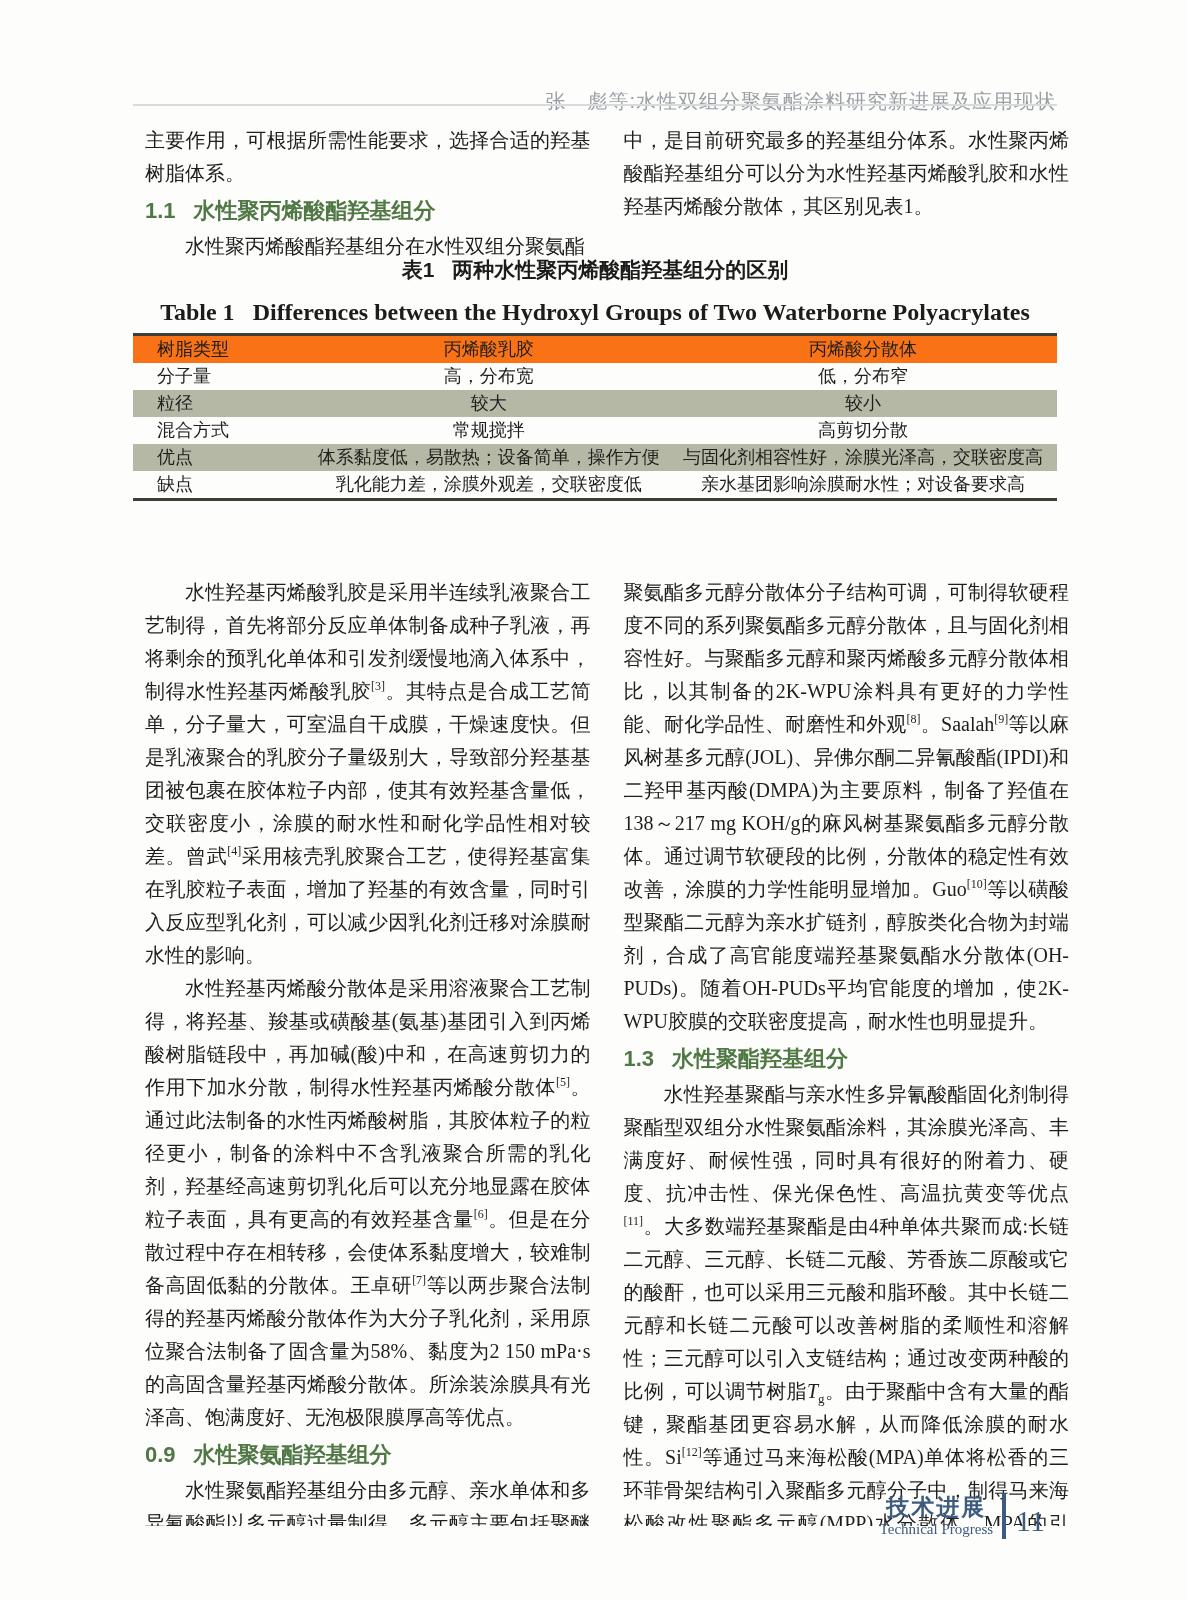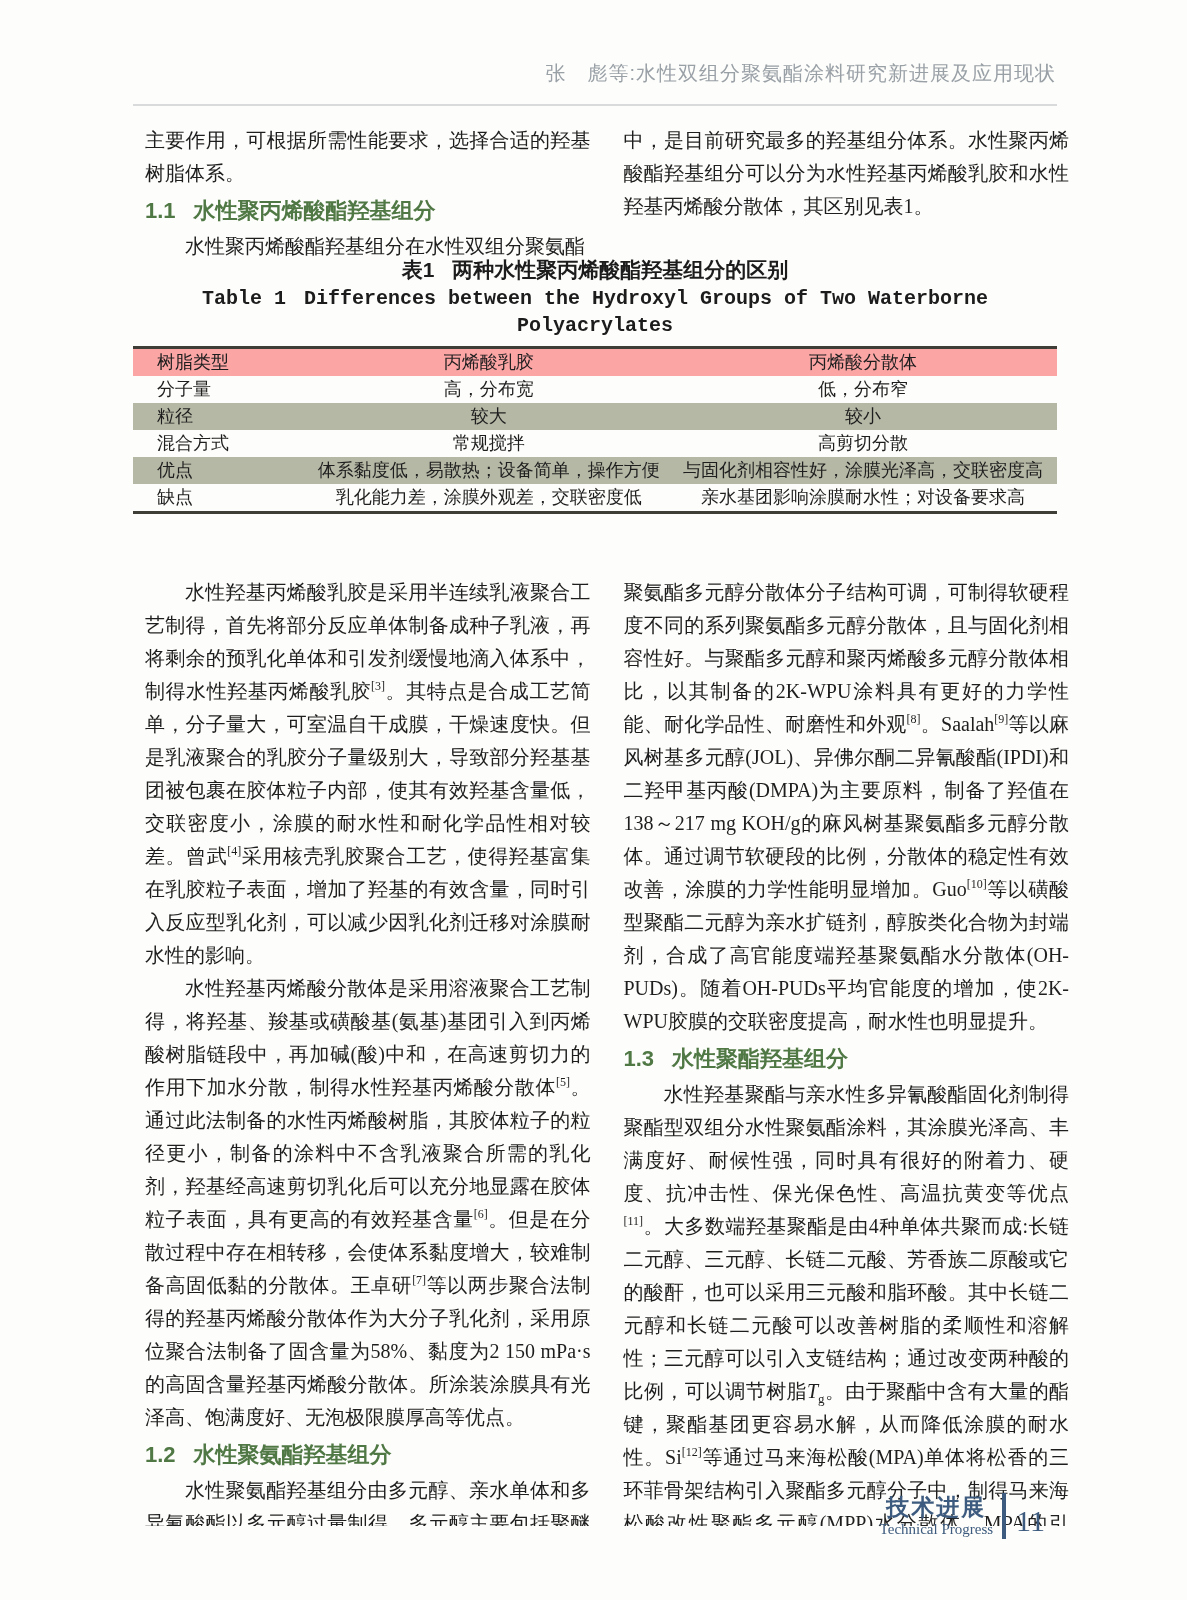--- a/index.html
+++ b/index.html
@@ -8,21 +8,21 @@
     background:#f3f3f1;
     font-family:"Liberation Serif", serif;
     color:#222;
   }
   .page {
     position:relative; width:1187px; height:1600px;
     background:#fdfdfb; overflow:hidden;
   }
   
   .running-head {
-    position:absolute; top:60px; right:131px;
+    position:absolute; top:88px; right:131px;
     font-family:"Liberation Sans", sans-serif;
     font-size:20px; color:#99a0a6; letter-spacing:1px;
   }
   .head-rule {
     position:absolute; top:104px; left:133px; width:924px;
     height:2px; background:#d8dadb;
   }
   
   .cols {
     position:absolute; left:145px; width:924px;
@@ -47,40 +47,40 @@
   
   .table-block {
     position:absolute; top:256px; left:133px; width:924px;
     text-align:center;
   }
   .tcap-zh {
     font-family:"Liberation Sans", sans-serif;
     font-size:21px; font-weight:700; color:#1c1c1c; line-height:28px;
   }
   .tcap-en {
-    font-family:Liberation Mono, monospace;
-    font-size:20px; font-weight:700; color:#1c1c1c; line-height:27px;
-    margin-top:1px;
+    font-family:Liberation Serif, serif;
+    font-size:24px; font-weight:700; color:#1c1c1c; line-height:27px;
+    margin-top:15px;
   }
   .cap-title { margin-left:18px; }
   table.cmp {
     width:100%; border-collapse:collapse; margin-top:7px;
     border-top:3px solid #3e3e37; border-bottom:3px solid #3e3e37;
     font-size:18px; color:#1e1e1e;
   }
   table.cmp td {
     height:27px; padding:0 6px; text-align:center; line-height:27px;
     white-space:nowrap;
   }
   table.cmp td:first-child {
     text-align:left; padding-left:24px; width:19%;
   }
   table.cmp td:nth-child(2) { width:39%;margin-top:48px; }
   table.cmp tr:nth-child(odd) { background:#b6b8a6; }
-  table.cmp tr.head-row { background:#fca5a5; }
+  table.cmp tr.head-row { background:#f97316; }
   
   .page-footer {
     position:absolute; top:1493px; right:142px;
     display:flex; align-items:center; color:#3d5b7e;
   }
   .foot-labels { text-align:center; padding-right:9px; }
   .foot-zh {
     font-family:"Liberation Sans", sans-serif;
     font-size:23px; font-weight:700; letter-spacing:2px; line-height:26px;
   }
@@ -156,21 +156,21 @@
         </tr>
       </tbody>
     </table>
   </section>
 
   <section class="cols body-cols">
     <div class="col">
       <p class="para indent">水性羟基丙烯酸乳胶是采用半连续乳液聚合工艺制得，首先将部分反应单体制备成种子乳液，再将剩余的预乳化单体和引发剂缓慢地滴入体系中，制得水性羟基丙烯酸乳胶<sup>[3]</sup>。其特点是合成工艺简单，分子量大，可室温自干成膜，干燥速度快。但是乳液聚合的乳胶分子量级别大，导致部分羟基基团被包裹在胶体粒子内部，使其有效羟基含量低，交联密度小，涂膜的耐水性和耐化学品性相对较差。曾武<sup>[4]</sup>采用核壳乳胶聚合工艺，使得羟基富集在乳胶粒子表面，增加了羟基的有效含量，同时引入反应型乳化剂，可以减少因乳化剂迁移对涂膜耐水性的影响。</p>
       <p class="para indent">水性羟基丙烯酸分散体是采用溶液聚合工艺制得，将羟基、羧基或磺酸基(氨基)基团引入到丙烯酸树脂链段中，再加碱(酸)中和，在高速剪切力的作用下加水分散，制得水性羟基丙烯酸分散体<sup>[5]</sup>。通过此法制备的水性丙烯酸树脂，其胶体粒子的粒径更小，制备的涂料中不含乳液聚合所需的乳化剂，羟基经高速剪切乳化后可以充分地显露在胶体粒子表面，具有更高的有效羟基含量<sup>[6]</sup>。但是在分散过程中存在相转移，会使体系黏度增大，较难制备高固低黏的分散体。王卓研<sup>[7]</sup>等以两步聚合法制得的羟基丙烯酸分散体作为大分子乳化剂，采用原位聚合法制备了固含量为58%、黏度为2 150 mPa·s的高固含量羟基丙烯酸分散体。所涂装涂膜具有光泽高、饱满度好、无泡极限膜厚高等优点。</p>
       <h2 class="sec-h">
-        <span class="sec-num">1.2</span><span>水性聚氨酯羟基组分</span>
+        <span class="sec-num">0.9</span><span>水性聚氨酯羟基组分</span>
       </h2>
       <p class="para indent">水性聚氨酯羟基组分由多元醇、亲水单体和多异氰酸酯以多元醇过量制得。多元醇主要包括聚醚型和聚酯型，它构成聚氨酯软段；亲水单体可以是非离子型或离子型；多异氰酸酯主要选择IPDI、TDI和HDI。</p>
     </div>
     <div class="col">
       <p class="para">聚氨酯多元醇分散体分子结构可调，可制得软硬程度不同的系列聚氨酯多元醇分散体，且与固化剂相容性好。与聚酯多元醇和聚丙烯酸多元醇分散体相比，以其制备的2K-WPU涂料具有更好的力学性能、耐化学品性、耐磨性和外观<sup>[8]</sup>。Saalah<sup>[9]</sup>等以麻风树基多元醇(JOL)、异佛尔酮二异氰酸酯(IPDI)和二羟甲基丙酸(DMPA)为主要原料，制备了羟值在138～217 mg KOH/g的麻风树基聚氨酯多元醇分散体。通过调节软硬段的比例，分散体的稳定性有效改善，涂膜的力学性能明显增加。Guo<sup>[10]</sup>等以磺酸型聚酯二元醇为亲水扩链剂，醇胺类化合物为封端剂，合成了高官能度端羟基聚氨酯水分散体(OH-PUDs)。随着OH-PUDs平均官能度的增加，使2K-WPU胶膜的交联密度提高，耐水性也明显提升。</p>
       <h2 class="sec-h">
         <span class="sec-num">1.3</span><span>水性聚酯羟基组分</span>
       </h2>
       <p class="para indent">水性羟基聚酯与亲水性多异氰酸酯固化剂制得聚酯型双组分水性聚氨酯涂料，其涂膜光泽高、丰满度好、耐候性强，同时具有很好的附着力、硬度、抗冲击性、保光保色性、高温抗黄变等优点<sup>[11]</sup>。大多数端羟基聚酯是由4种单体共聚而成:长链二元醇、三元醇、长链二元酸、芳香族二原酸或它的酸酐，也可以采用三元酸和脂环酸。其中长链二元醇和长链二元酸可以改善树脂的柔顺性和溶解性；三元醇可以引入支链结构；通过改变两种酸的比例，可以调节树脂<i>T</i><sub>g</sub>。由于聚酯中含有大量的酯键，聚酯基团更容易水解，从而降低涂膜的耐水性。Si<sup>[12]</sup>等通过马来海松酸(MPA)单体将松香的三环菲骨架结构引入聚酯多元醇分子中，制得马来海松酸改性聚酯多元醇(MPP)水分散体。MPA的引入，提高了水性双组分聚氨酯涂膜的交联密度和分子链的刚性，从而使材料的力学性能、热力学性能</p>
     </div>

